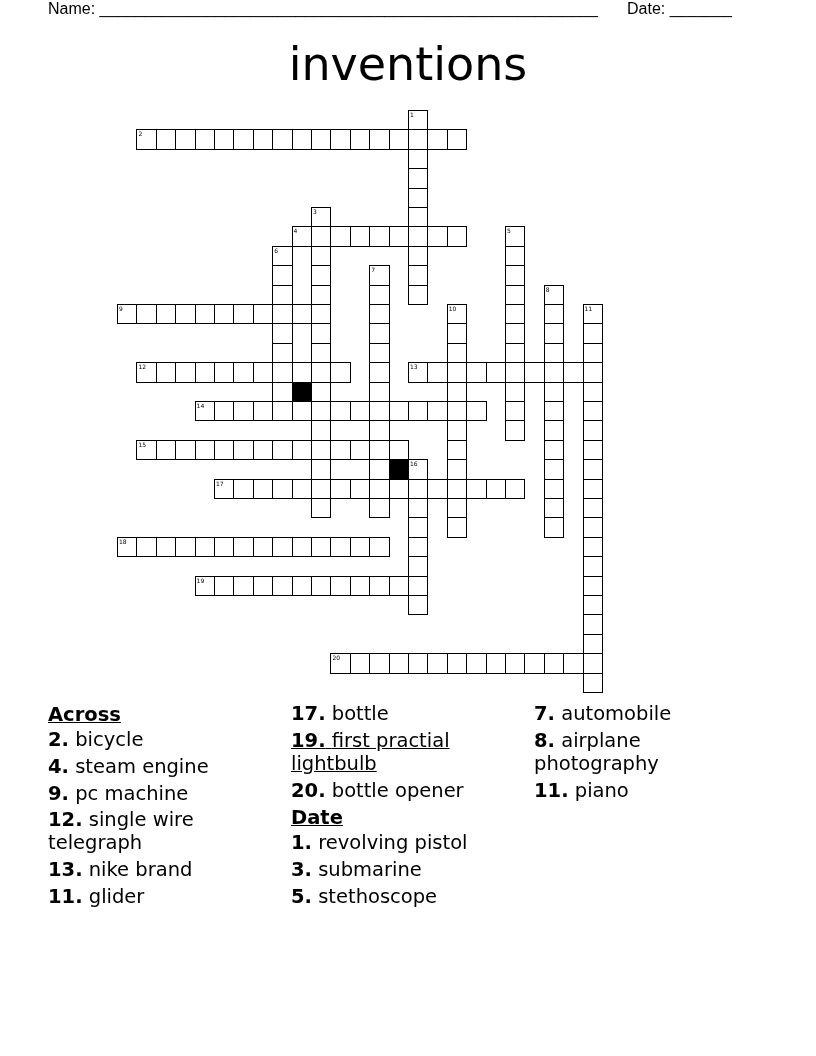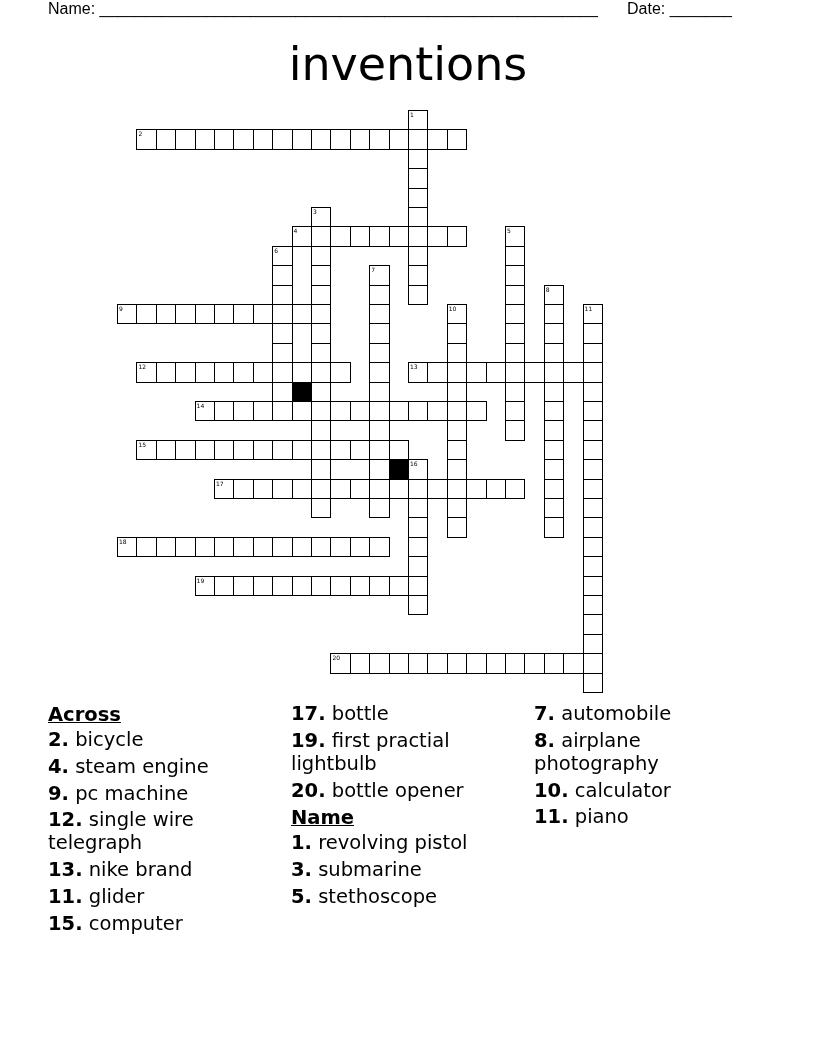--- a/index.html
+++ b/index.html
@@ -302,31 +302,29 @@
   </div>
 
 <div class="clue-col" style="left:48px;">
   <span class="clue-head">Across</span>
   <span class="clue"><span class="n">2.</span> <span>bicycle</span></span>
   <span class="clue"><span class="n">4.</span> <span>steam engine</span></span>
   <span class="clue"><span class="n">9.</span> <span>pc machine</span></span>
   <span class="clue" style="width:170px;"><span class="n">12.</span> <span>single wire telegraph</span></span>
   <span class="clue"><span class="n">13.</span> <span>nike brand</span></span>
   <span class="clue"><span class="n">11.</span> <span>glider</span></span>
-  <span class="clue"><span class="n">15.</span> <span>computer</span></span>
 </div>
 
 <div class="clue-col" style="left:291px;">
   <span class="clue"><span class="n">17.</span> <span>bottle</span></span>
-  <span class="clue" style="width:185px;"><span class="n">19.</span> <span>first practial lightbulb</span></span>
+  <span class="clue" style="width:185px;text-decoration:underline;"><span class="n">19.</span> <span>first practial lightbulb</span></span>
   <span class="clue"><span class="n">20.</span> <span>bottle opener</span></span>
-  <span class="clue-head">Name</span>
+  <span class="clue-head">Date</span>
   <span class="clue"><span class="n">1.</span> <span>revolving pistol</span></span>
   <span class="clue"><span class="n">3.</span> <span>submarine</span></span>
   <span class="clue"><span class="n">5.</span> <span>stethoscope</span></span>
 </div>
 
 <div class="clue-col" style="left:534px;">
   <span class="clue"><span class="n">7.</span> <span>automobile</span></span>
   <span class="clue" style="width:150px;"><span class="n">8.</span> <span>airplane photography</span></span>
-  <span class="clue"><span class="n">10.</span> <span>calculator</span></span>
   <span class="clue"><span class="n">11.</span> <span>piano</span></span>
 </div>
 
 </body></html>

